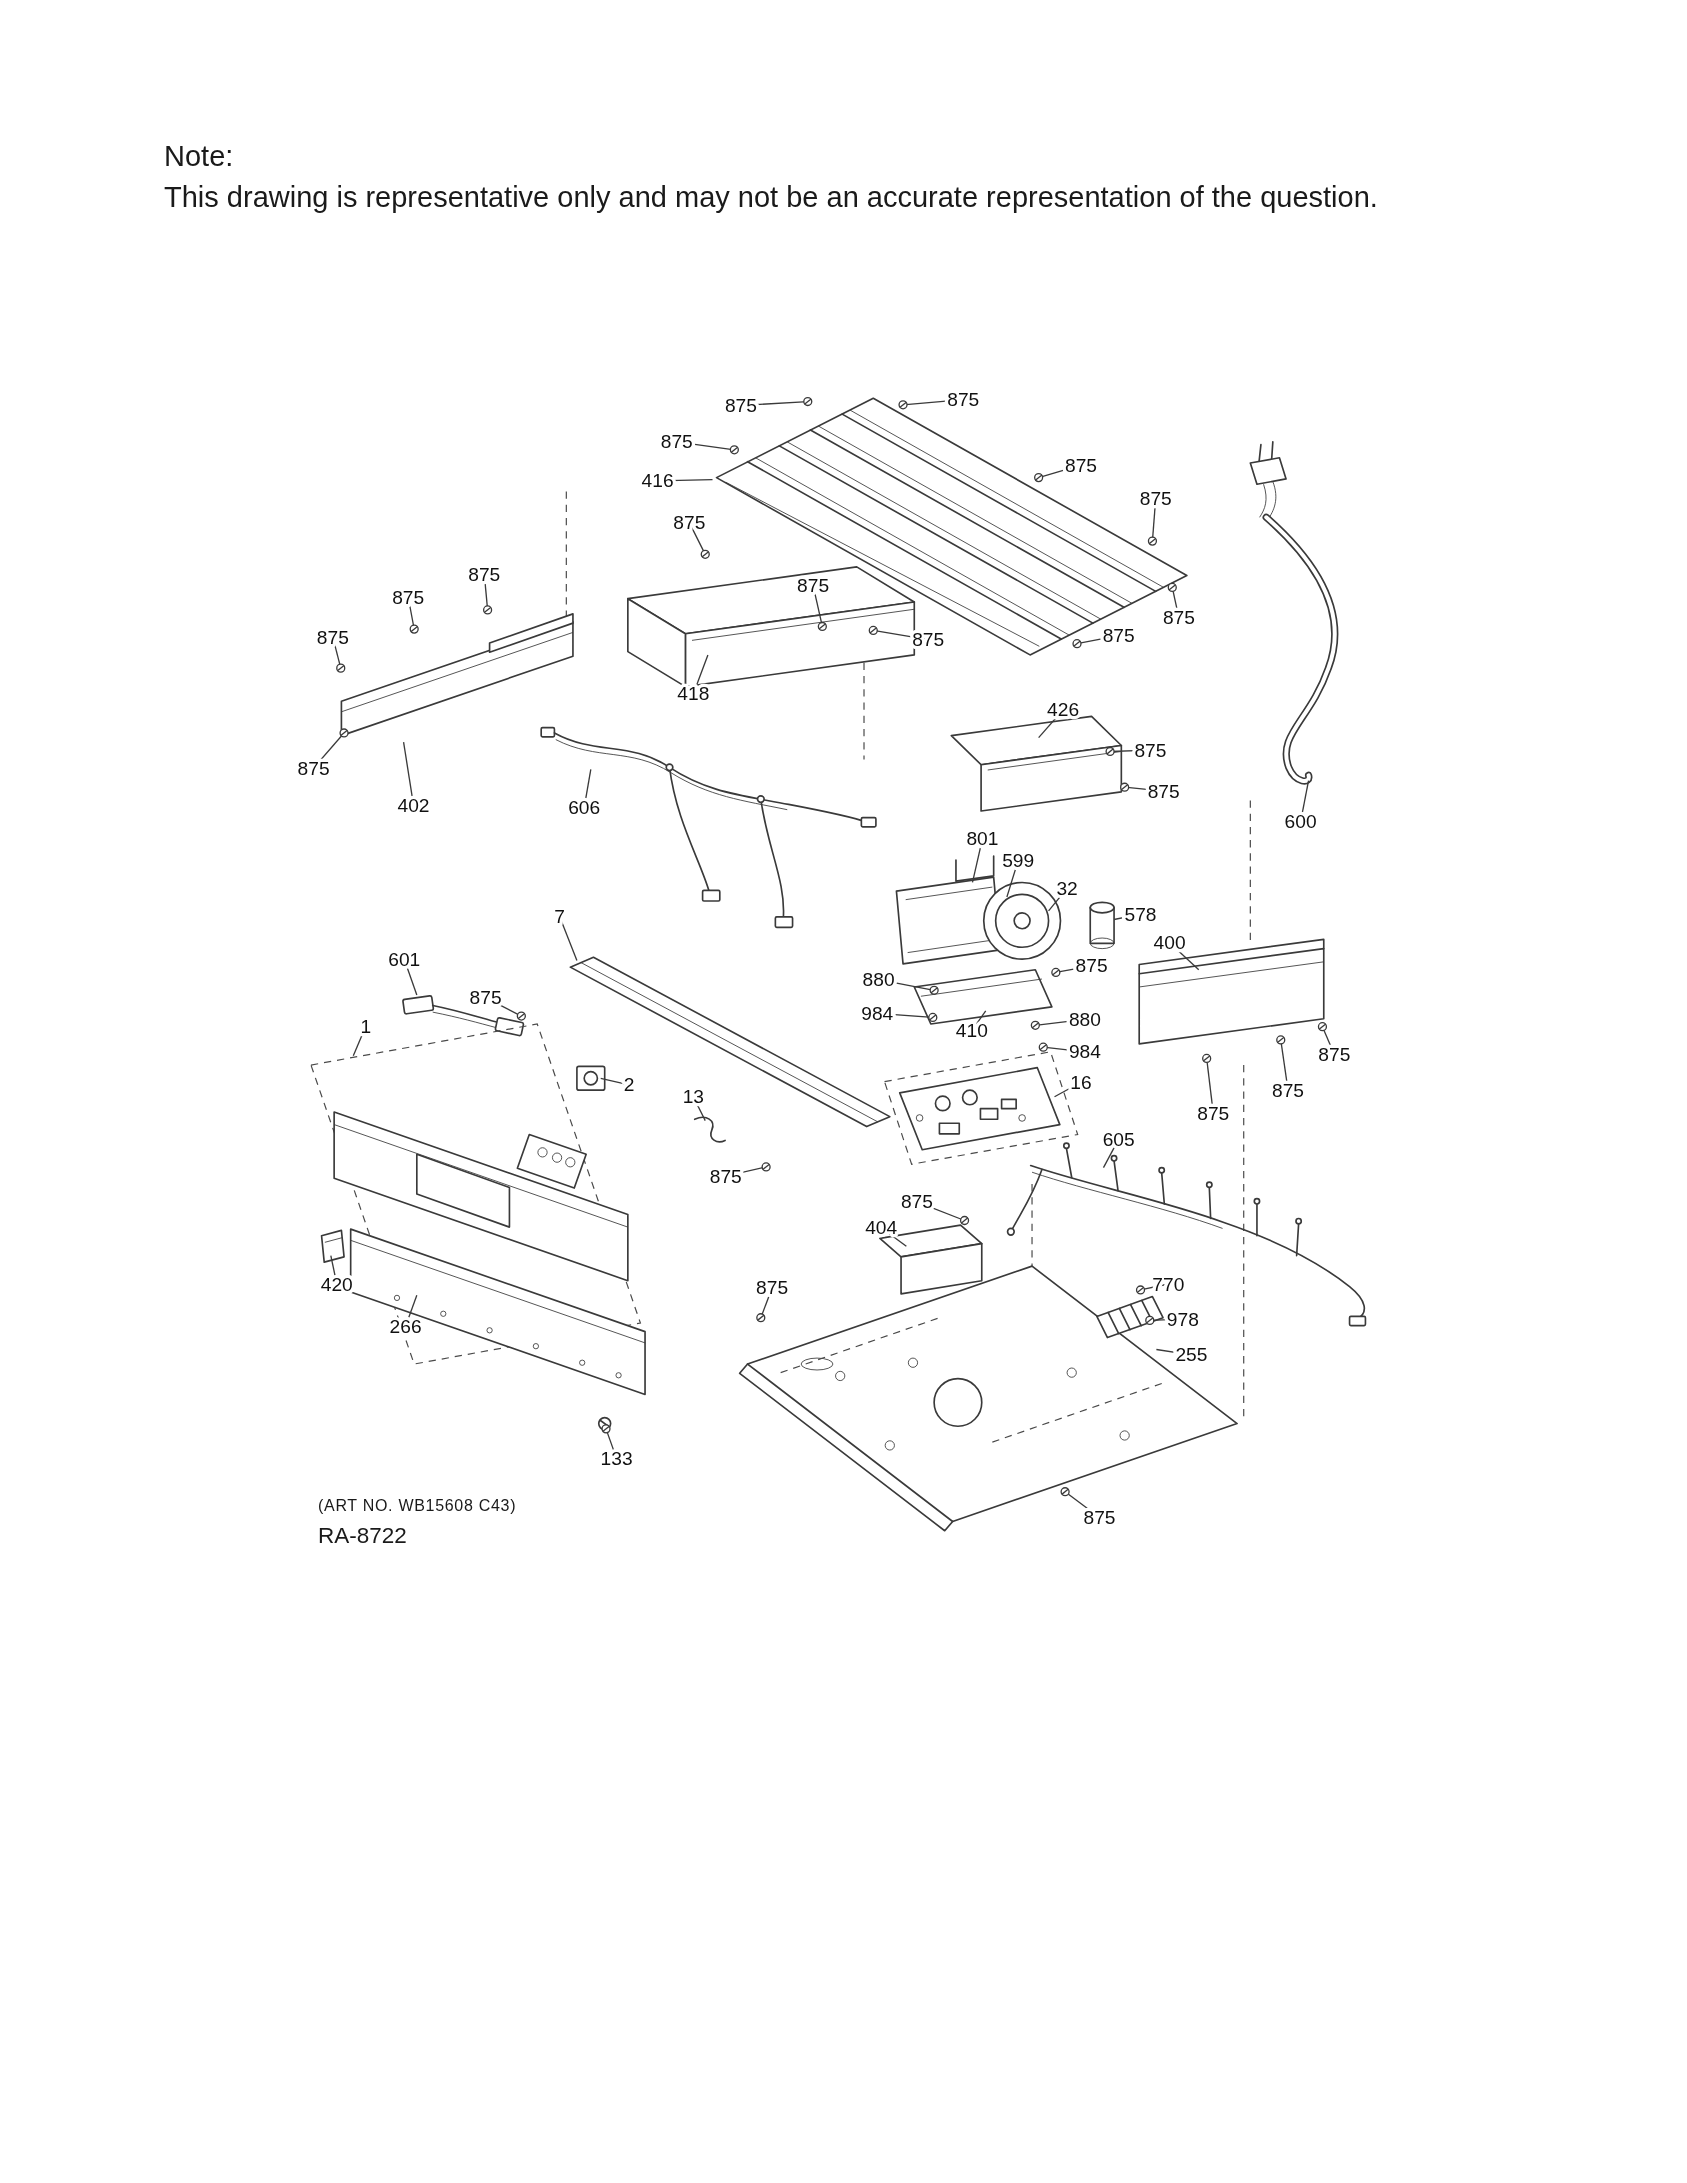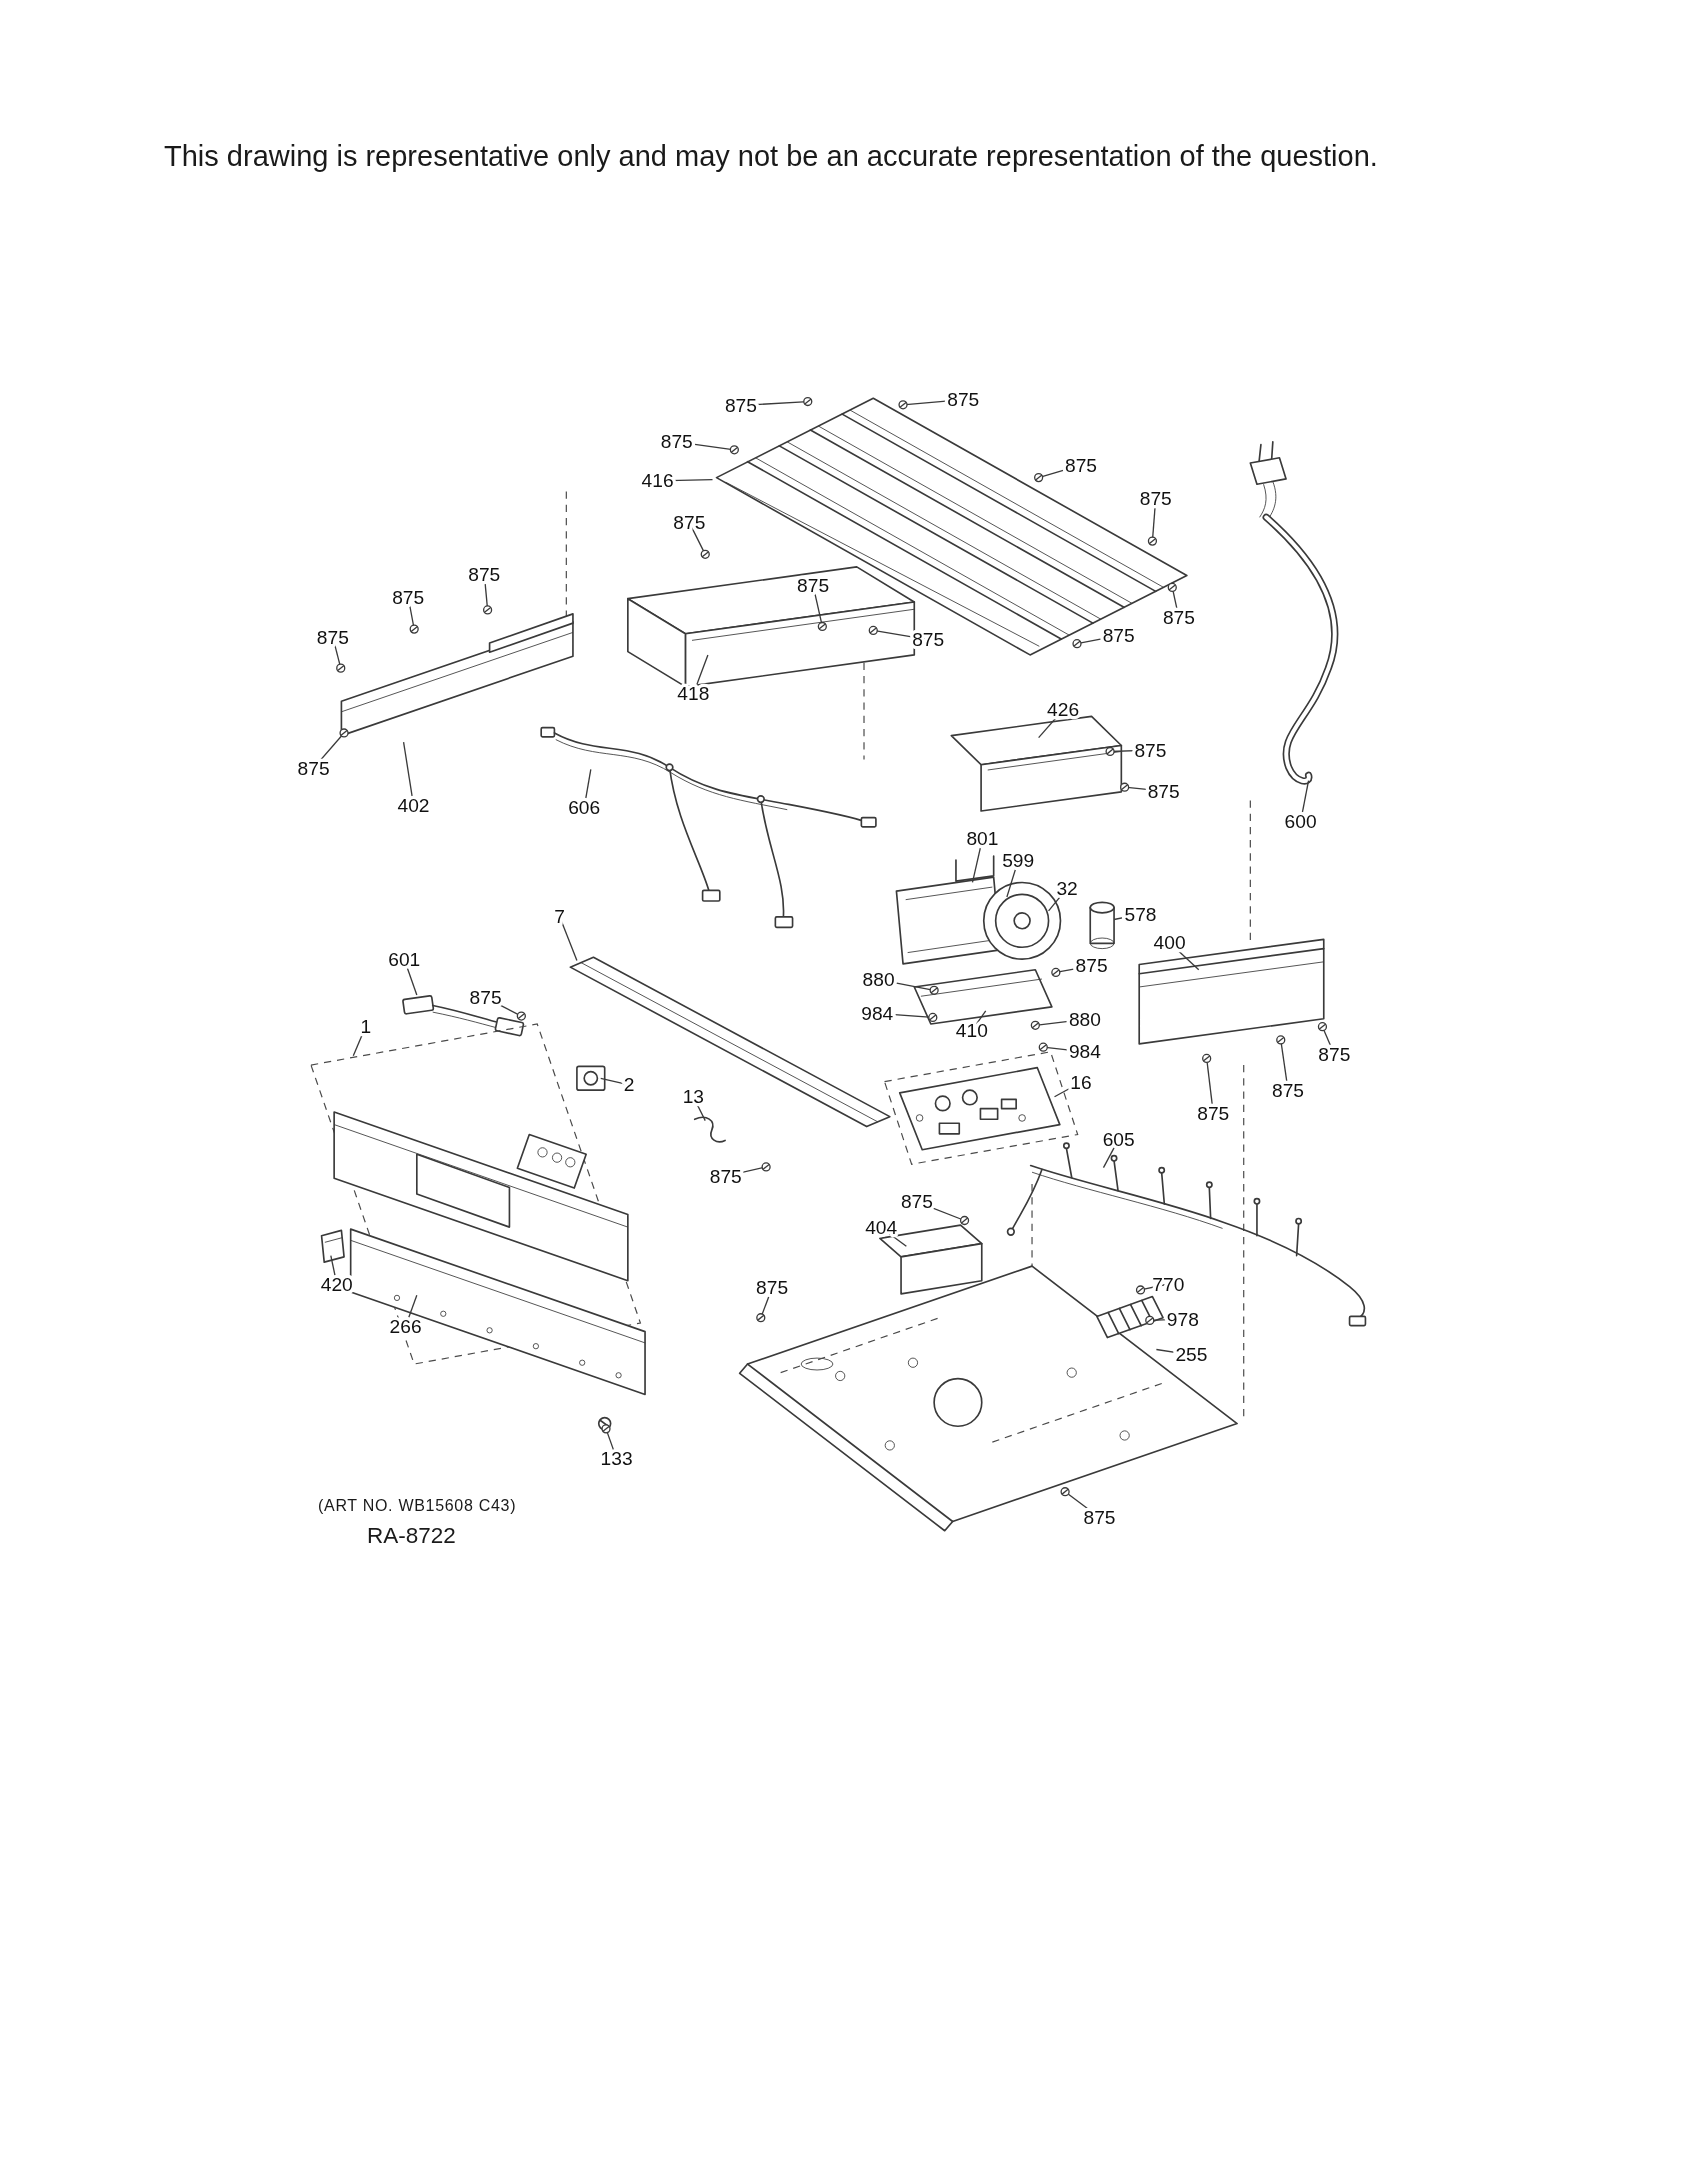--- a/index.html
+++ b/index.html
@@ -5,21 +5,21 @@
   html,body { margin:0; padding:0; background:#fff; }
   .page {
     position:relative; width:1687px; height:2183px; background:#ffffff;
     font-family:"Liberation Sans", sans-serif; color:#1a1a1a; overflow:hidden;
   }
   .note { position:absolute; left:164px; top:136px; font-size:29px; line-height:40px; }
   .note .note-title { margin-bottom:1.3px; }
   .diagram-svg { position:absolute; left:0; top:0; }
   .footer { position:absolute; left:318px; top:1497px; }
   .art-no { font-size:16px; font-weight:normal; letter-spacing:0.7px; }
-  .ra-no  { font-size:22.5px; margin-top:8px; margin-left:49px; }
+  .ra-no  { font-size:22.5px; margin-top:8px; }
 
   svg .s  { stroke:#3a3a3a; stroke-width:2.5; fill:none; stroke-linejoin:round; stroke-linecap:round; }
   svg .sf { stroke:#3a3a3a; stroke-width:2.5; fill:#ffffff; stroke-linejoin:round; }
   svg .thin { stroke:#3a3a3a; stroke-width:1.3; fill:none; }
   svg .dashed { stroke:#4a4a4a; stroke-width:1.8; fill:none; stroke-dasharray:11 9; }
   svg .leader { stroke:#3a3a3a; stroke-width:2; fill:none; }
   svg .screw { stroke:#3a3a3a; stroke-width:2; fill:#ffffff; }
   svg .cable-o { stroke:#3a3a3a; stroke-width:11; fill:none; stroke-linecap:round; }
   svg .cable-i { stroke:#ffffff; stroke-width:6; fill:none; stroke-linecap:round; }
   svg .callout-label {
@@ -27,20 +27,21 @@
     text-anchor:middle; dominant-baseline:central;
     paint-order:stroke; stroke:#ffffff; stroke-width:10; stroke-linejoin:round;
   }
 </style>
 </head>
 <body>
 
 <div class="page">
 
   <div class="note">
+    <div class="note-title">Note:</div>
     <div>This drawing is representative only and may not be an accurate representation of the question.</div>
   </div>
 
   <svg class="diagram-svg" width="1687" height="2183" viewBox="0 0 2550 3300">
 
     <g>
       <line class="dashed" x1="856" y1="743" x2="856" y2="935"></line>
       <line class="dashed" x1="1306" y1="962" x2="1306" y2="1148"></line>
       <line class="dashed" x1="1890" y1="1210" x2="1890" y2="1425"></line>
       <line class="dashed" x1="1880" y1="1610" x2="1880" y2="2150"></line>

